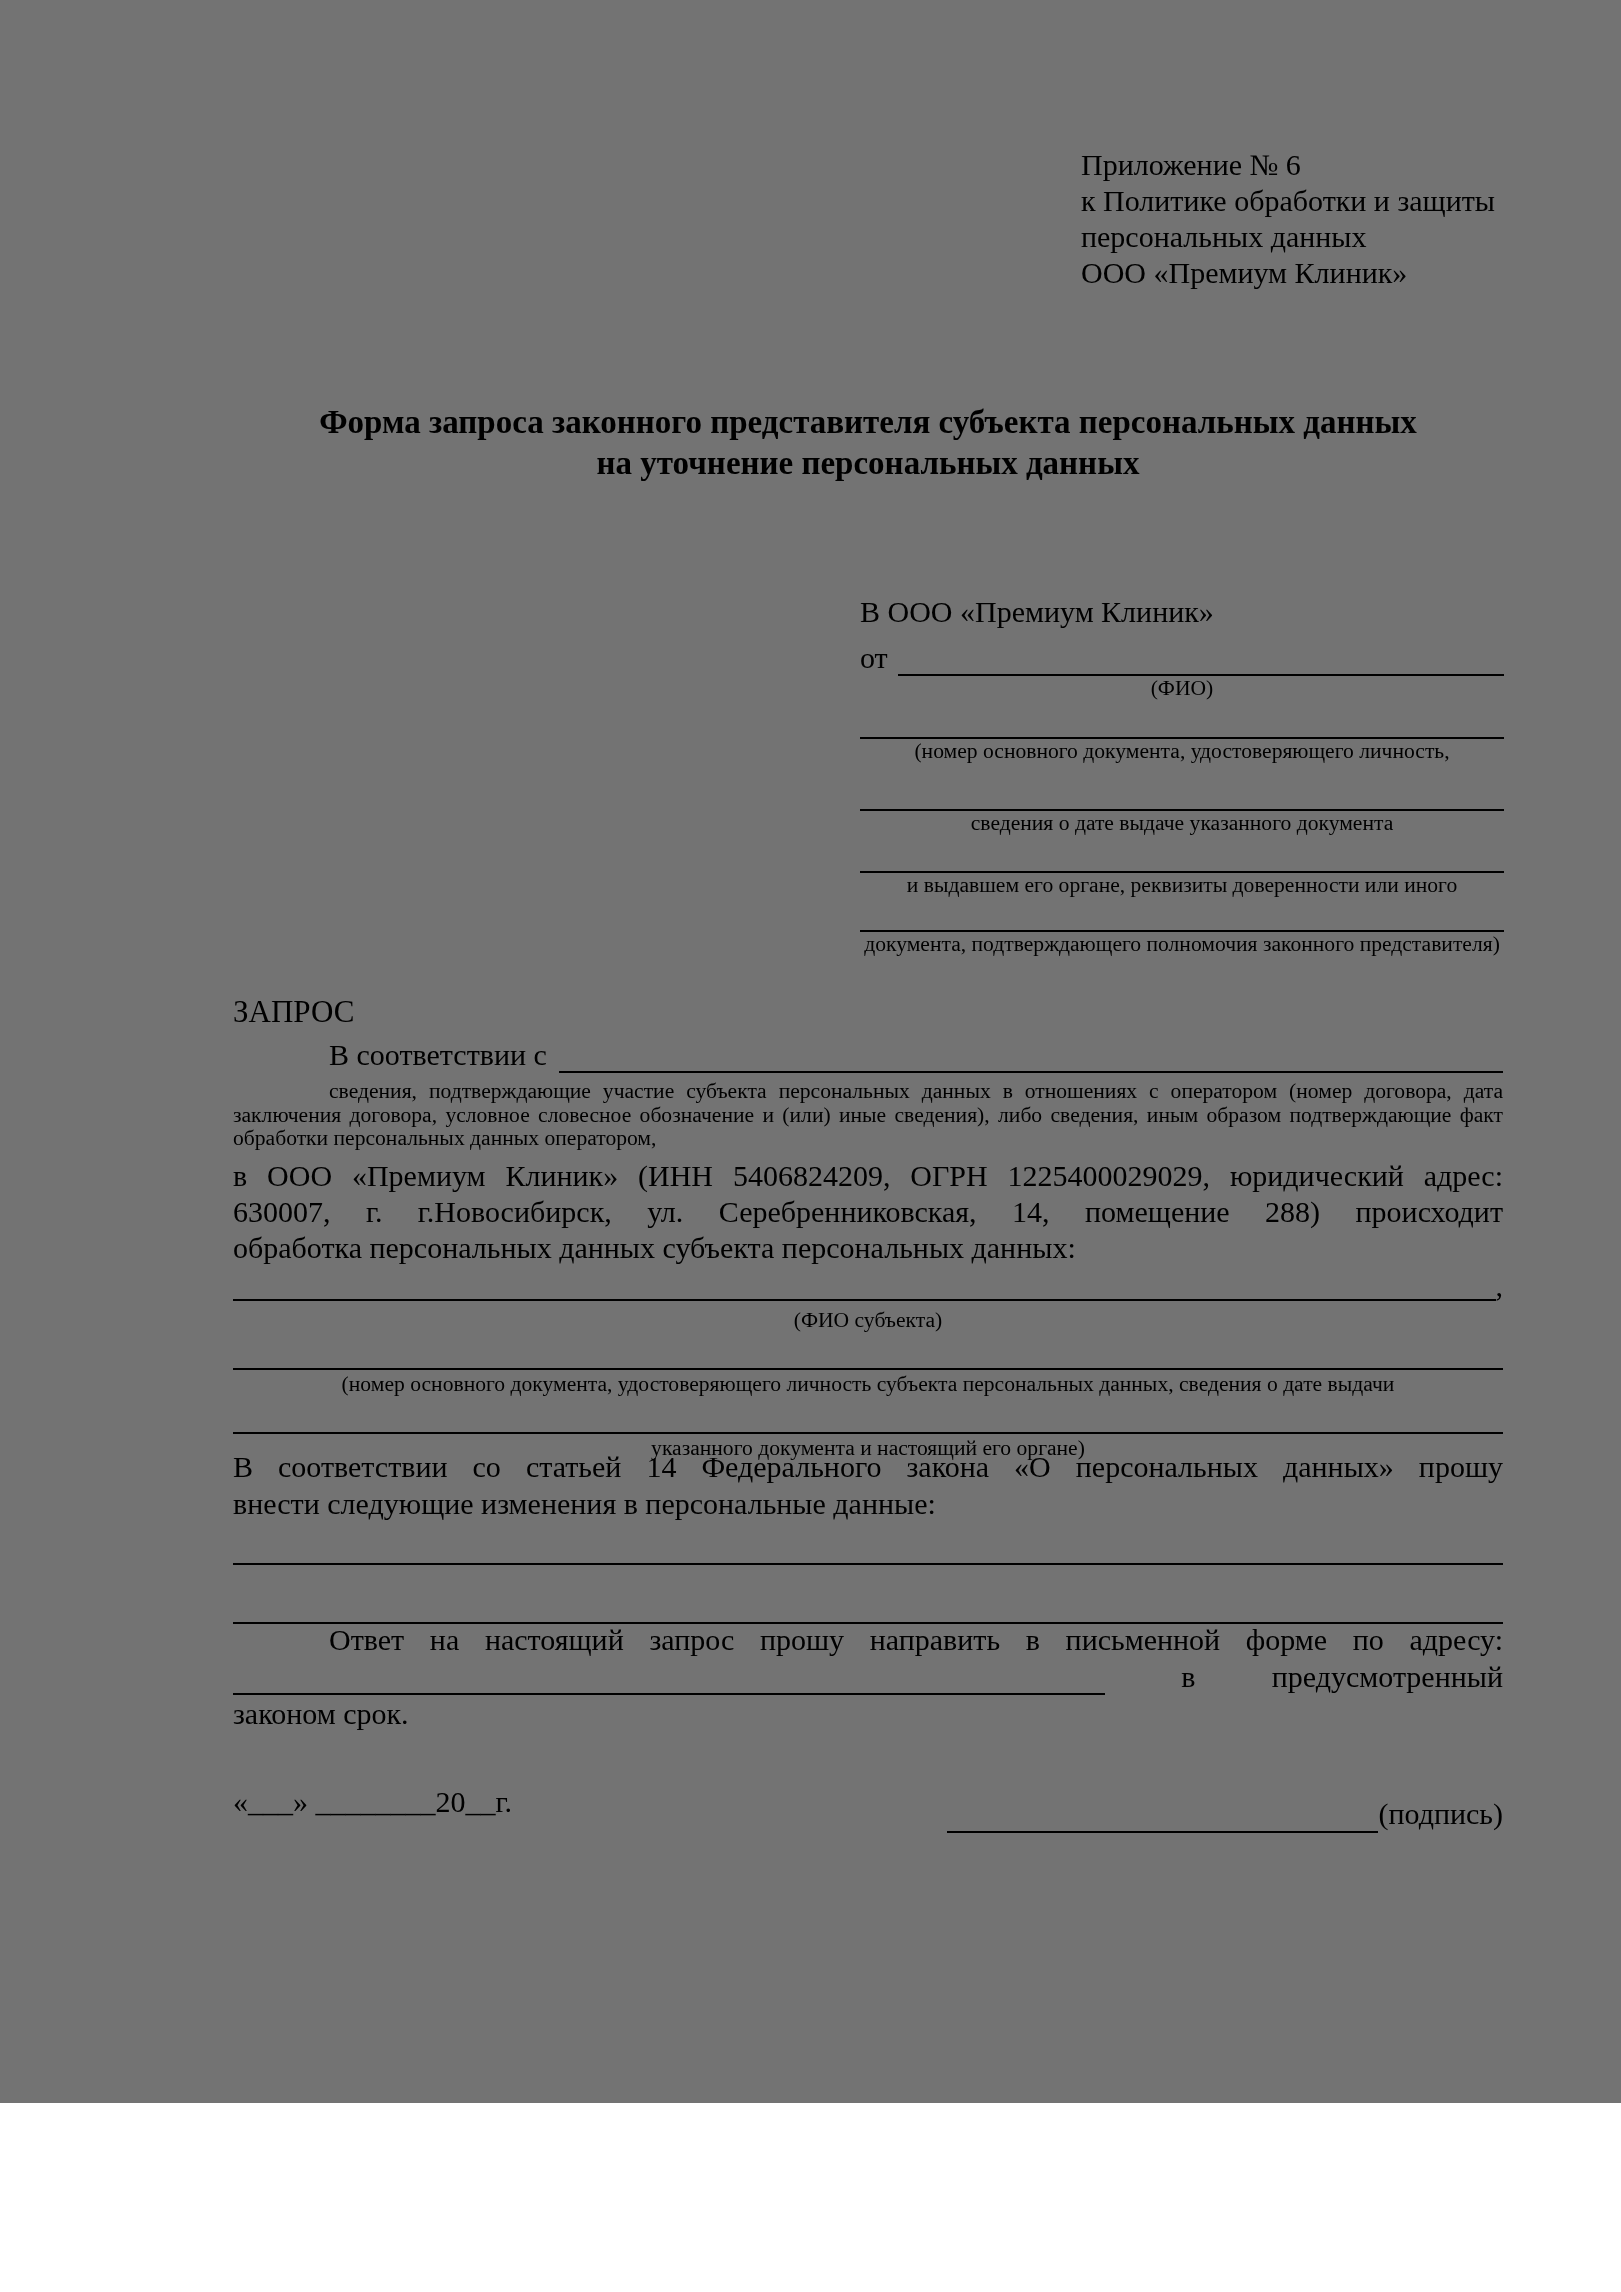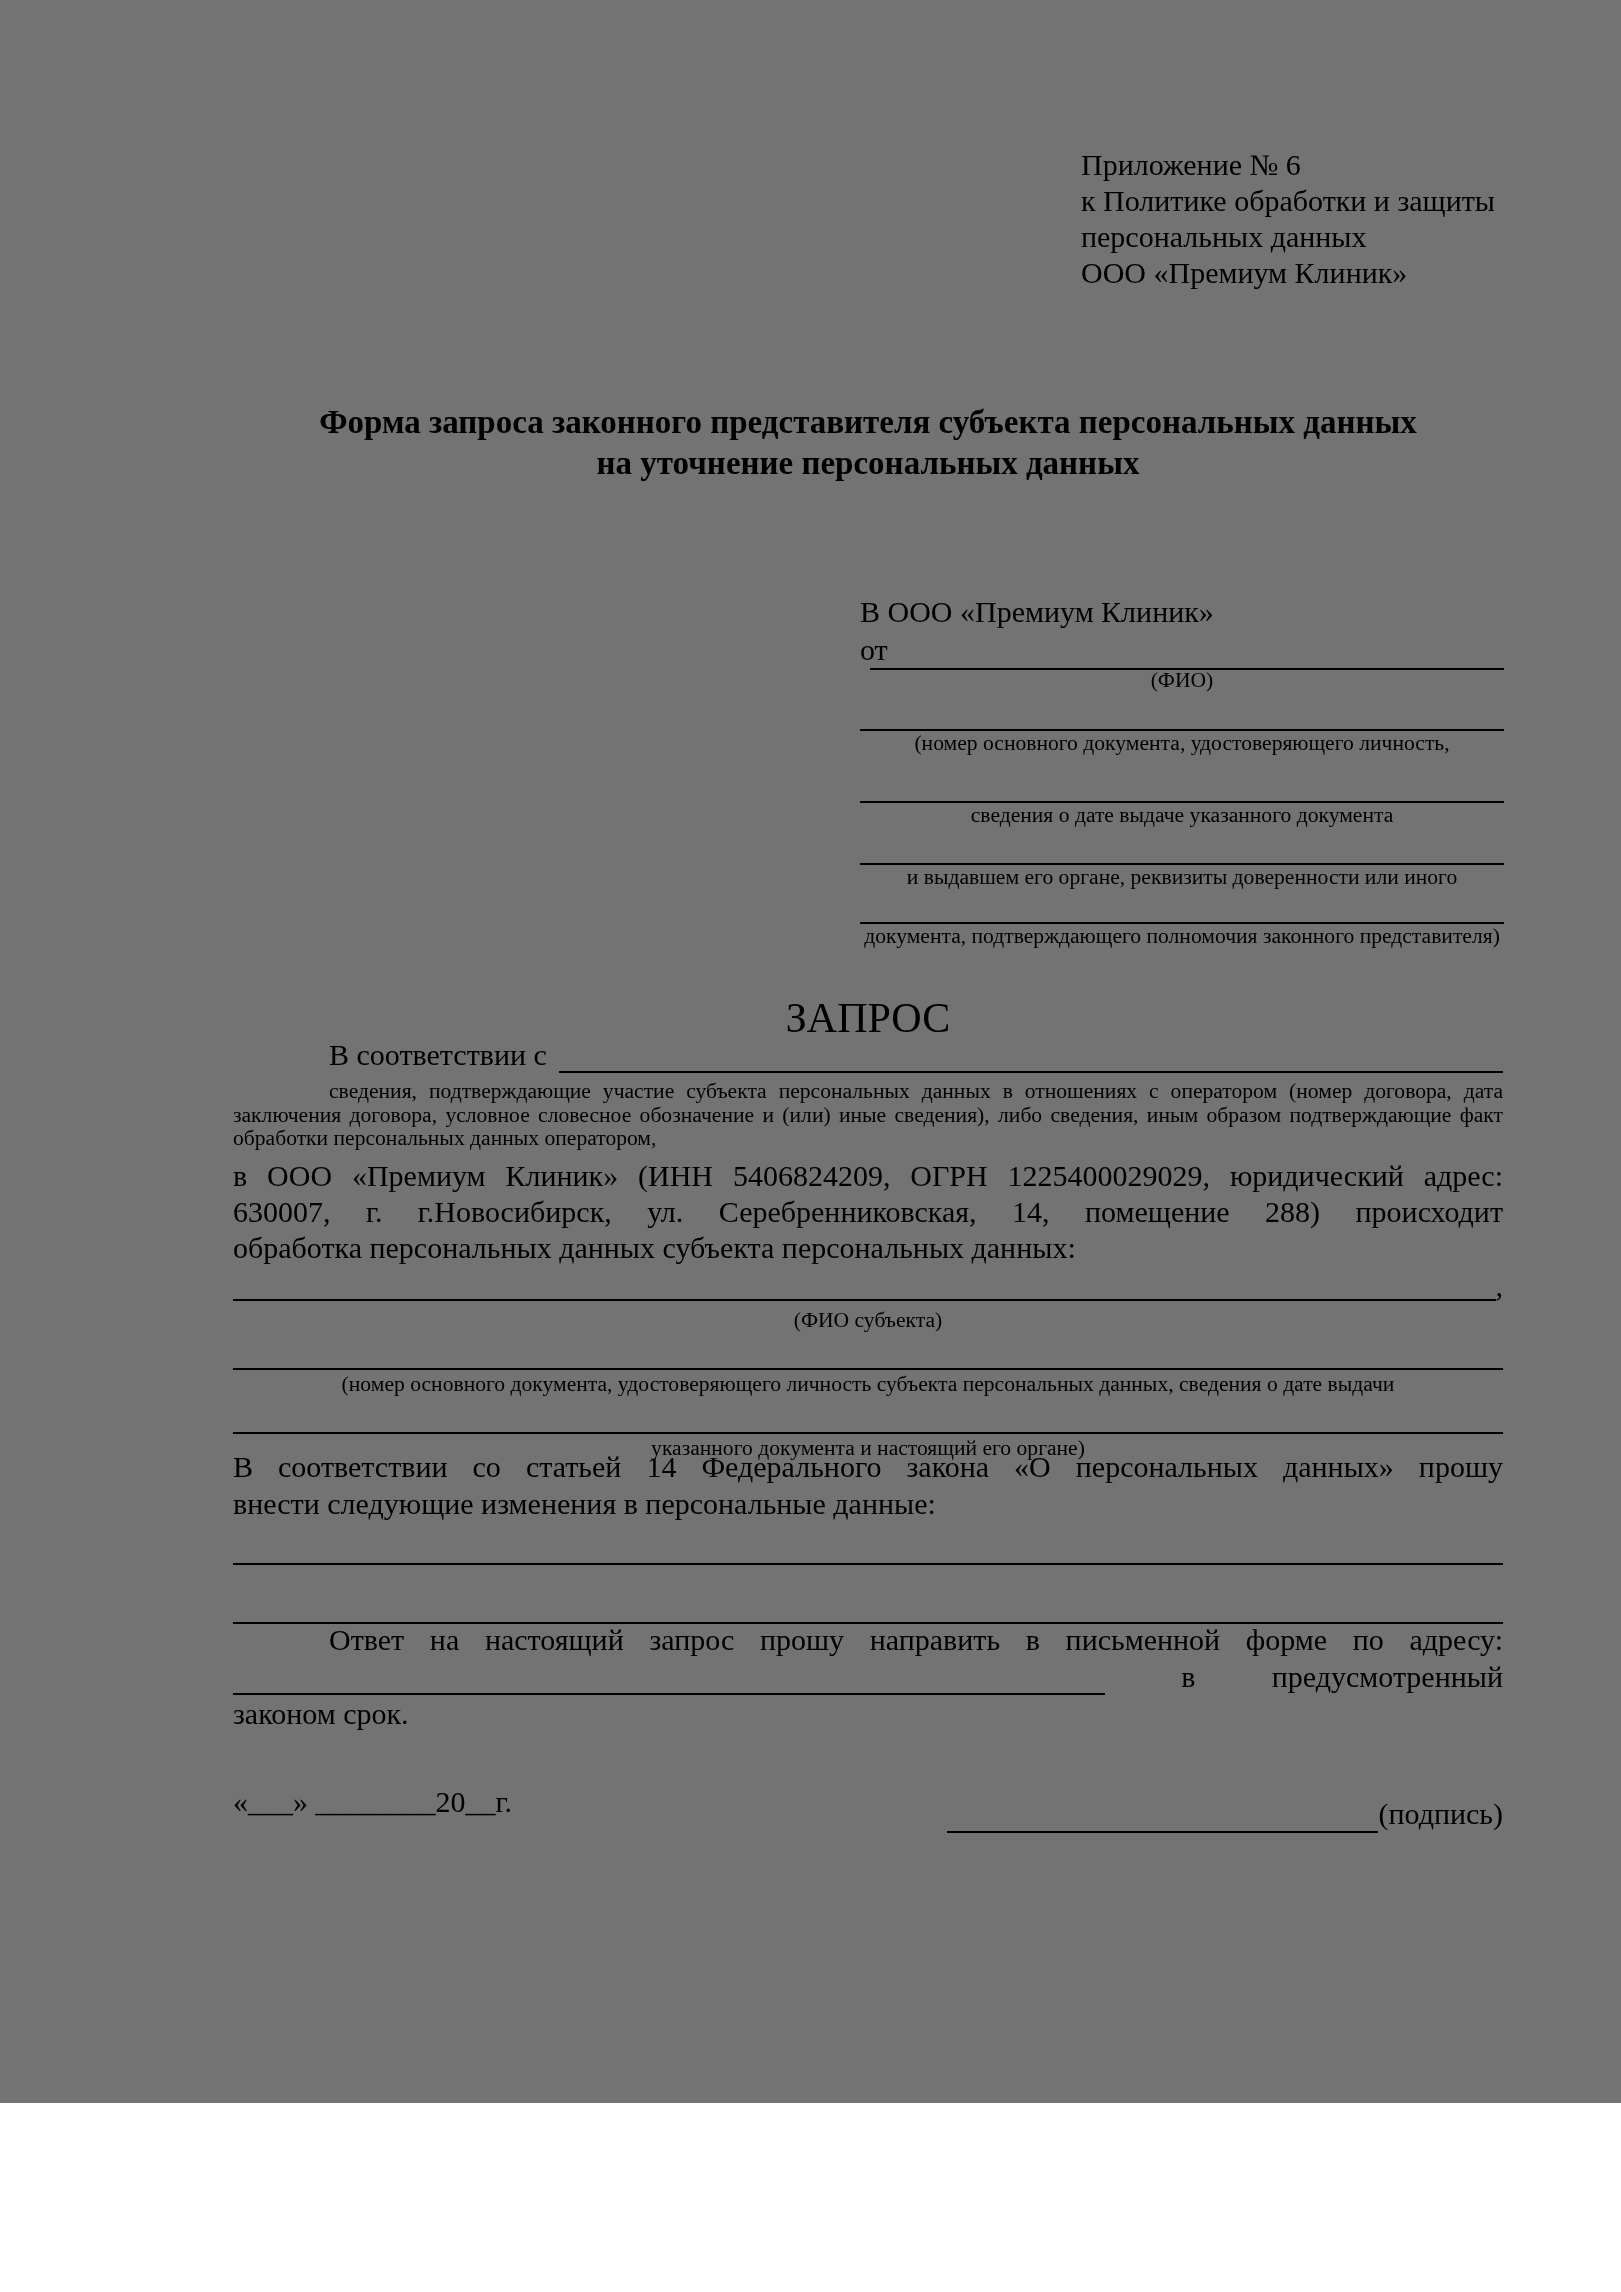--- a/index.html
+++ b/index.html
@@ -5,30 +5,30 @@
   html,body{margin:0;padding:0;background:#ffffff;}
   .page{
     position:relative;width:1621px;height:2103px;background:#737373;
     font-family:"Liberation Serif","DejaVu Serif",serif;color:#000;
     font-size:30px;overflow:hidden;
   }
   .header-note{position:absolute;left:1081px;top:147px;line-height:36px;}
   .doc-title{position:absolute;left:175px;top:402px;width:1270px;text-align:center;
     font-weight:bold;font-size:33px;line-height:41px;padding:0 58px;}
   .addressee{position:absolute;left:860px;top:594px;width:644px;line-height:36px;}
-  .from-row{display:flex;margin-top:2px;height:36px;flex-direction:column;}
+  .from-row{display:flex;margin-top:10px;height:36px;}
   .blank{border-bottom:2.9px solid #000;}
   .from-row .blank{flex:1;margin-left:9.8px;}
   .cap{font-size:21.6px;line-height:25.5px;text-align:center;}
   .field{border-bottom:2.9px solid #000;}
   .f1{height:35px;}
   .f2{height:45px;}
   .f3{height:34px;}
   .f4{height:32px;}
-  .zapros{position:absolute;left:233px;top:994px;width:1270px;text-align:center;font-size:42px;}
+  .zapros{position:absolute;left:233px;top:994px;width:1270px;text-align:left;font-size:31px;}
   .intro-row{position:absolute;left:233px;top:1037px;width:1270px;box-sizing:border-box;
     display:flex;padding-left:96px;height:36px;line-height:36px;}
   .intro-row .blank{flex:1;margin-left:11.8px;}
   .intro-cap{position:absolute;left:233px;top:1080px;width:1270px;font-size:21.6px;line-height:23.5px;text-align:left;}
   .jl{text-align:justify;text-align-last:justify;}
   .ind{text-indent:96px;}
   .op{position:absolute;left:233px;top:1158px;width:1270px;line-height:36px;}
   .comma-row{position:absolute;left:233px;top:1270px;width:1270px;display:flex;align-items:flex-end;height:31px;line-height:31px;}
   .comma-row .blank{flex:1;height:31px;}
   .cap.wide{position:absolute;left:233px;width:1270px;}

